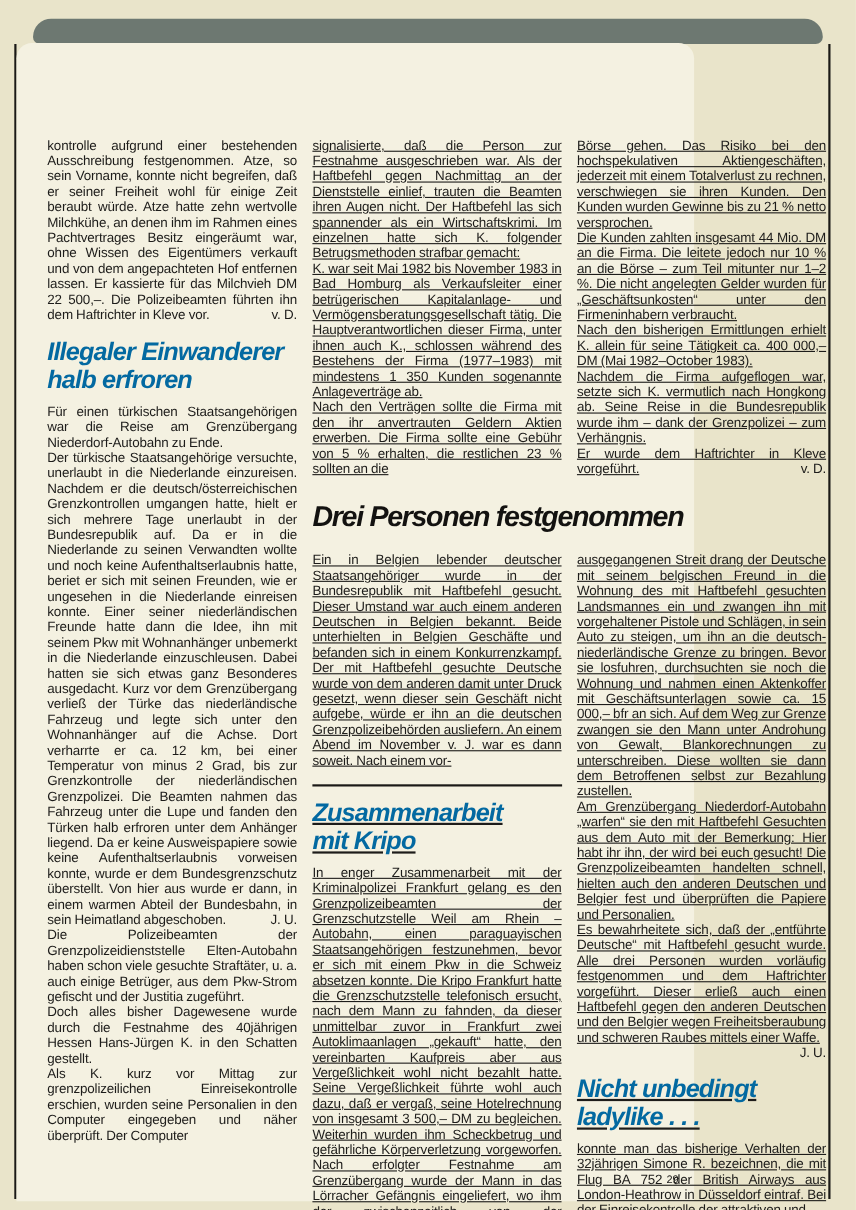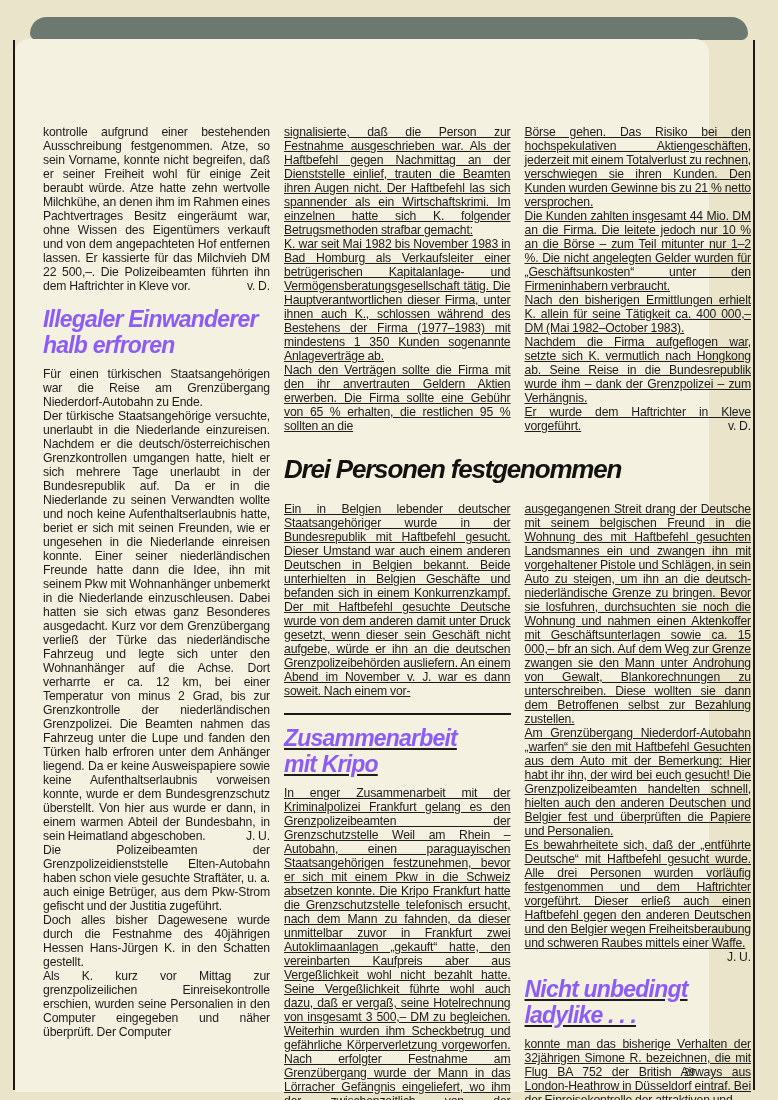--- a/index.html
+++ b/index.html
@@ -9,21 +9,21 @@
     font-family:"Liberation Sans", sans-serif;
   }
   .band{
     position:absolute;left:30px;top:17px;width:718px;height:23px;
     background:#6d7871;border-radius:18px 18px 7px 7px;
   }
   .rule{position:absolute;top:40px;width:2px;height:1050px;background:#1a1916;}
   .rule-left{left:13px;}
   .rule-right{left:753px;}
   .inner{
-    position:absolute;left:15px;top:39px;width:694px;height:1053px;
+    position:absolute;left:15px;top:39px;width:616px;height:1053px;
     background:#f4f1e1;border-radius:14px 14px 0 0;
   }
   .content{
     position:absolute;left:28px;top:86px;width:708px;
     display:flex;color:#1d1c1a;
   }
   .col1{width:227px;flex:none;}
   .right-region{flex:1;margin-left:14px;min-width:0;}
   .row{display:flex;text-decoration:underline;}
   .row .col{flex:1;min-width:0;}
@@ -31,21 +31,21 @@
   .row-top{min-height:320px;}
   p.body{
     margin:0;font-size:12.2px;line-height:14px;text-align:justify;
     letter-spacing:-0.15px;word-spacing:-0.3px;
     hyphens:auto;-webkit-hyphens:auto;overflow-wrap:break-word;
   }
   p.body .sig{float:right;padding-left:6px;}
   h2.colhead{
     margin:13px 0 9px;font-size:23px;line-height:26px;
     font-weight:bold;font-style:italic;letter-spacing:-0.8px;
-    white-space:pre-line;color:#8b5cf6;
+    white-space:pre-line;color:#0369a1;
   }
   h2.colhead.gap-top{margin-top:26px;}
   h1.big{
     margin:6px 0 15px;font-size:26px;line-height:36px;
     font-weight:bold;font-style:italic;letter-spacing:-1.2px;
     color:#131210;white-space:nowrap;
   }
   .divider{height:2px;background:#1a1916;margin:15px 0 0 0;}
   .colhead.after-divider{margin-top:10px;}
   .pagenum{
@@ -72,21 +72,21 @@
       <p class="body">Die Polizeibeamten der Grenzpolizeidienststelle Elten-Autobahn haben schon viele gesuchte Straftäter, u. a. auch einige Betrüger, aus dem Pkw-Strom gefischt und der Justitia zugeführt.</p>
       <p class="body">Doch alles bisher Dagewesene wurde durch die Festnahme des 40jährigen Hessen Hans-Jürgen K. in den Schatten gestellt.</p>
       <p class="body">Als K. kurz vor Mittag zur grenzpolizeilichen Einreisekontrolle erschien, wurden seine Personalien in den Computer eingegeben und näher überprüft. Der Computer</p>
     </div>
 
     <div class="right-region">
       <div class="row row-top">
         <div class="col">
           <p class="body">signalisierte, daß die Person zur Festnahme ausgeschrieben war. Als der Haftbefehl gegen Nachmittag an der Dienststelle einlief, trauten die Beamten ihren Augen nicht. Der Haftbefehl las sich spannender als ein Wirtschaftskrimi. Im einzelnen hatte sich K. folgender Betrugsmethoden strafbar gemacht:</p>
           <p class="body">K. war seit Mai 1982 bis November 1983 in Bad Homburg als Verkaufsleiter einer betrügerischen Kapitalanlage- und Vermögensberatungsgesellschaft tätig. Die Hauptverantwortlichen dieser Firma, unter ihnen auch K., schlossen während des Bestehens der Firma (1977–1983) mit mindestens 1 350 Kunden sogenannte Anlageverträge ab.</p>
-          <p class="body">Nach den Verträgen sollte die Firma mit den ihr anvertrauten Geldern Aktien erwerben. Die Firma sollte eine Gebühr von 65 % erhalten, die restlichen 95 % sollten an die</p>
+          <p class="body">Nach den Verträgen sollte die Firma mit den ihr anvertrauten Geldern Aktien erwerben. Die Firma sollte eine Gebühr von 5 % erhalten, die restlichen 23 % sollten an die</p>
         </div>
         <div class="col">
           <p class="body">Börse gehen. Das Risiko bei den hochspekulativen Aktiengeschäften, jederzeit mit einem Totalverlust zu rechnen, verschwiegen sie ihren Kunden. Den Kunden wurden Gewinne bis zu 21 % netto versprochen.</p>
           <p class="body">Die Kunden zahlten insgesamt 44 Mio. DM an die Firma. Die leitete jedoch nur 10 % an die Börse – zum Teil mitunter nur 1–2 %. Die nicht angelegten Gelder wurden für „Geschäftsunkosten“ unter den Firmeninhabern verbraucht.</p>
           <p class="body">Nach den bisherigen Ermittlungen erhielt K. allein für seine Tätigkeit ca. 400 000,– DM (Mai 1982–October 1983).</p>
           <p class="body">Nachdem die Firma aufgeflogen war, setzte sich K. vermutlich nach Hongkong ab. Seine Reise in die Bundesrepublik wurde ihm – dank der Grenzpolizei – zum Verhängnis.</p>
           <p class="body"><span>Er wurde dem Haftrichter in Kleve vorgeführt.</span><span class="sig">v. D.</span></p>
         </div>
       </div>
 

